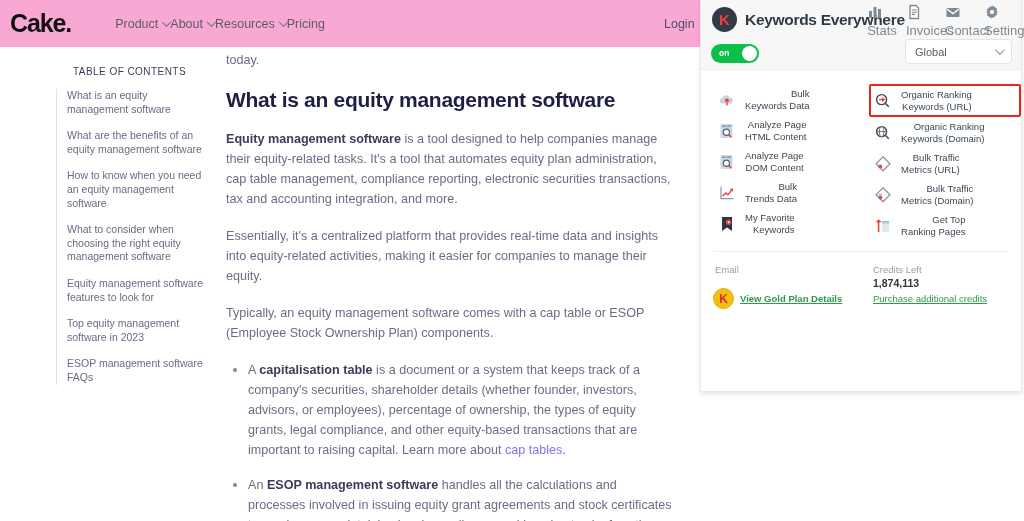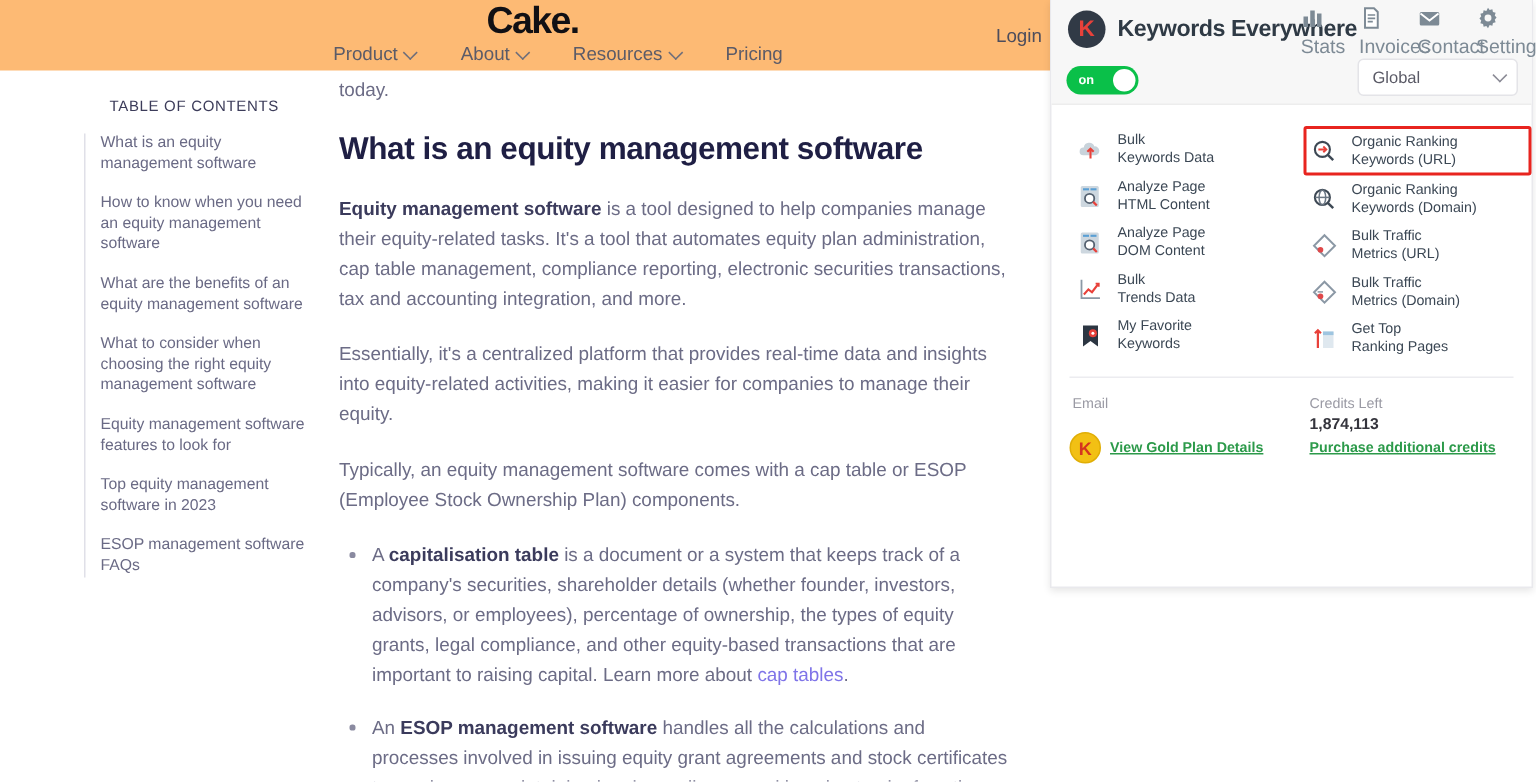--- a/index.html
+++ b/index.html
@@ -7,27 +7,27 @@
     width: 1024px; height: 521px;
     background: #ffffff;
     font-family: "Liberation Sans", sans-serif;
     overflow: hidden;
   }
   #page { position: relative; width: 1024px; height: 521px; background: #fff; }
 
   
   #site-header {
     position: absolute; left: 0; top: 0; width: 700px; height: 47px;
-    background: #fdba74; display: flex; align-items: center; flex-direction: column;
+    background: #f9a8d4; display: flex; align-items: center;
   }
   #brand {
     margin-left: 10px; font-size: 25px; font-weight: bold; letter-spacing: -1.1px;
     color: #111014; font-family: "Liberation Sans", sans-serif;
   }
-  #main-nav { display: flex; align-items: center; margin-left: 44px; gap: 30px; }
+  #main-nav { display: flex; align-items: center; margin-left: 44px; }
   .nav-item {
     display: flex; align-items: center; gap: 5px;
     font-size: 12.5px; color: #5b5b68; cursor: pointer; white-space: nowrap;
   }
   .chev {
     width: 7px; height: 7px; border-right: 1.4px solid #6e6e7a; border-bottom: 1.4px solid #6e6e7a;
     transform: rotate(45deg) translate(-1px,-1px); display: inline-block;
   }
   #login-link {
     position: absolute; left: 664px; top: 17px;
@@ -110,21 +110,21 @@
     display: flex; align-items: center; padding: 0 9px; cursor: pointer;
   }
   #ke-region .rtext { font-size: 11px; color: #5a5a66; flex: 1; }
   #ke-region .rchev {
     width: 7px; height: 7px; border-right: 1.4px solid #8a8a95; border-bottom: 1.4px solid #8a8a95;
     transform: rotate(45deg) translateY(-2px);
   }
 
   #ke-body { position: relative; padding: 14px 0 0 0; }
   #ke-cols { display: flex; }
-  .ke-col { width: 161px; }
+  .ke-col { width: 161px; text-align: right; }
   .ke-col.left { padding-left: 12px; }
   .ke-col.right { padding-left: 8px; }
   .ke-item {
     display: flex; align-items: center; gap: 9px; height: 31px;
     cursor: pointer; padding-left: 4px;
   }
   .ke-item .ikon {
     width: 19px; height: 19px; flex: none;
     display: flex; align-items: center; justify-content: center;
   }
@@ -148,21 +148,21 @@
     display: flex; align-items: center; justify-content: center;
     color: #d4341f; font-weight: bold; font-size: 12px; line-height: 1;
   }
   #f-gold-link {
     position: absolute; left: 39px; top: 41px;
     font-size: 9.5px; font-weight: bold; color: #2c9a4a;
     text-decoration: underline; cursor: pointer;
   }
   #f-purchase-link {
     position: absolute; left: 172px; top: 41px;
-    font-size: 9.5px; font-weight: bold; color: #2c9a4a;
+    font-size: 9.5px; font-weight: normal; color: #2c9a4a;
     text-decoration: underline; cursor: pointer;
   }
   svg { display: block; }
 </style>
 </head>
 <body>
 
 <div id="page">
 
   <div id="site-header">
@@ -184,22 +184,22 @@
         <span>Pricing</span>
       </div>
     </div>
   </div>
   <div id="login-link">Login</div>
 
   <div id="toc">
     <div id="toc-title">TABLE OF CONTENTS</div>
     <div id="toc-list">
       <div class="toc-item">What is an equity management software</div>
+      <div class="toc-item">What are the benefits of an equity management software</div>
       <div class="toc-item">How to know when you need an equity management software</div>
-      <div class="toc-item">What are the benefits of an equity management software</div>
       <div class="toc-item">What to consider when choosing the right equity management software</div>
       <div class="toc-item">Equity management software features to look for</div>
       <div class="toc-item">Top equity management software in 2023</div>
       <div class="toc-item">ESOP management software FAQs</div>
     </div>
   </div>
 
   <div id="article">
     <div class="para">today.</div>
     <h2>What is an equity management software</h2>

